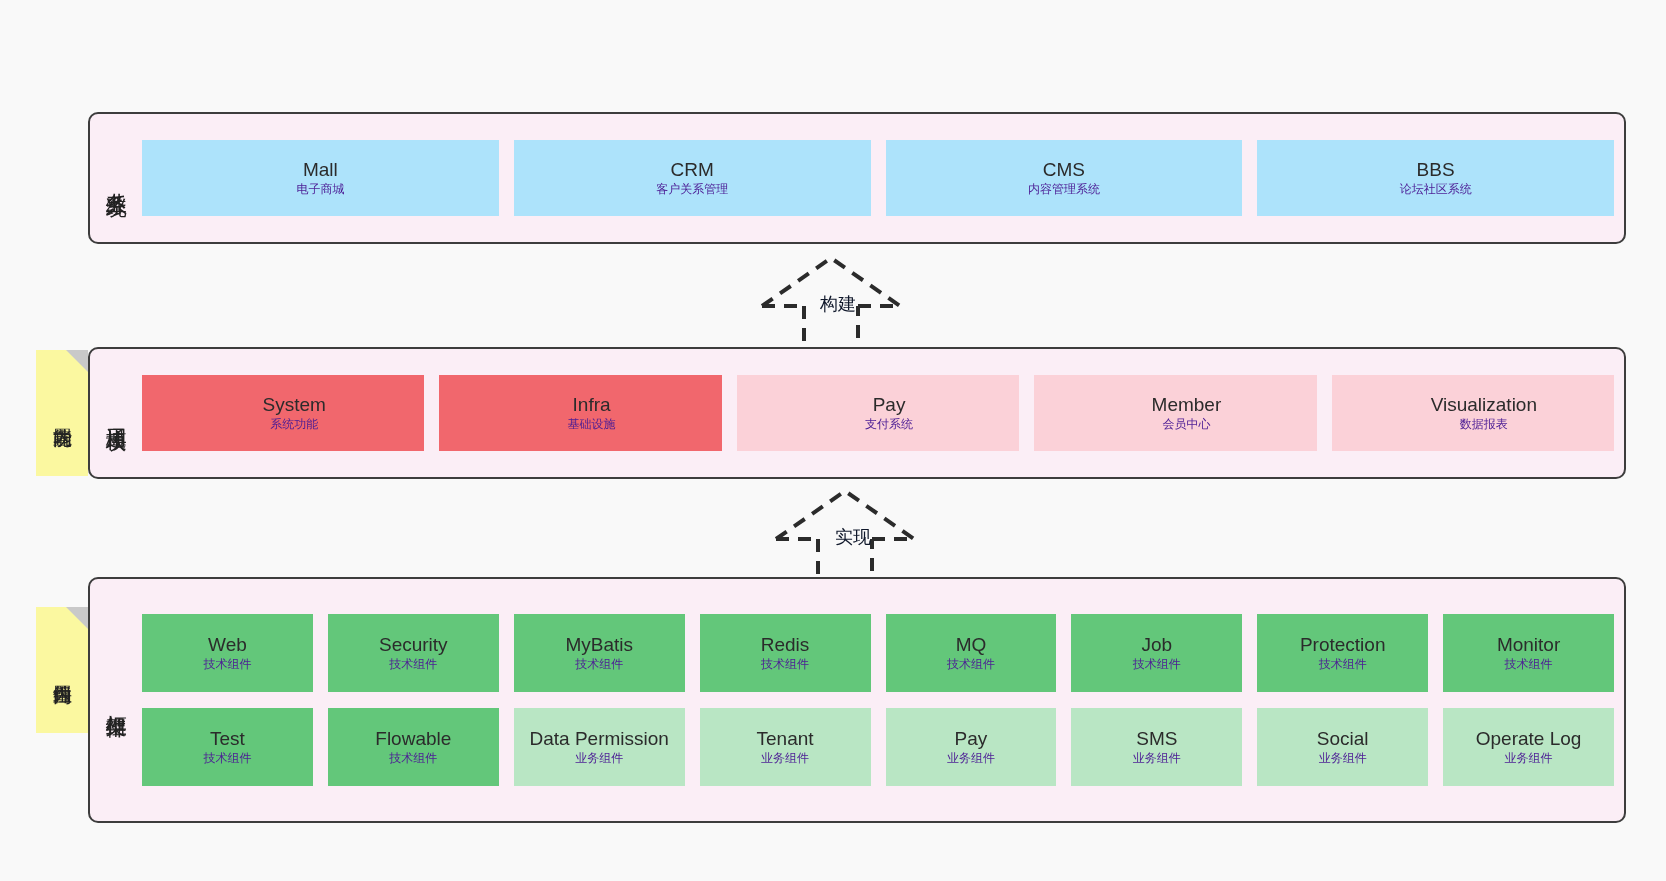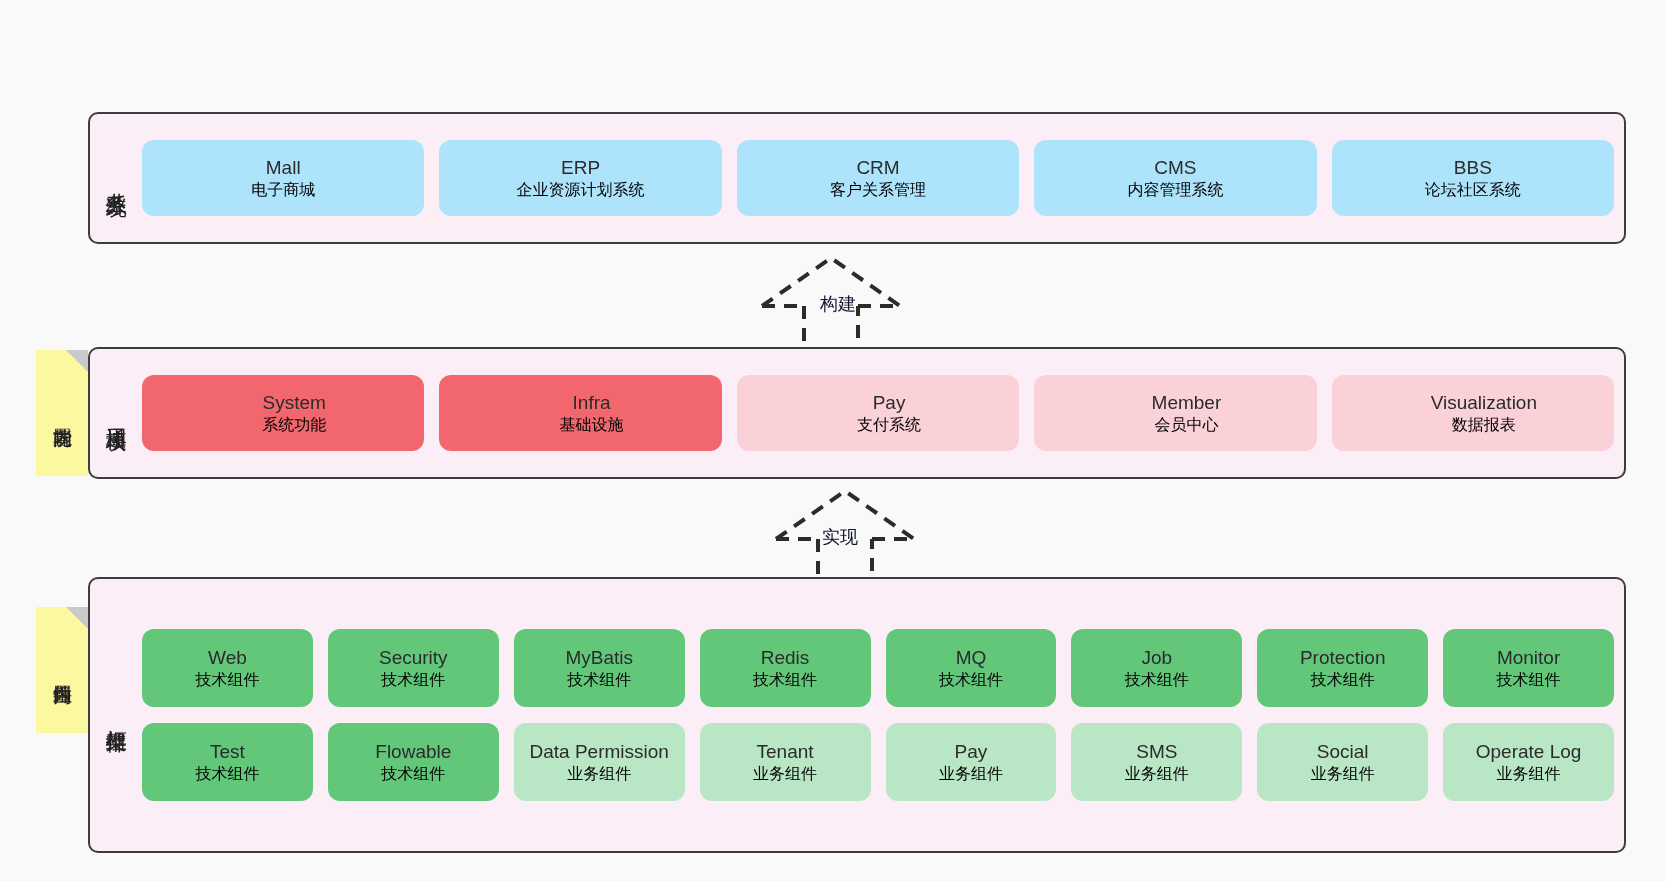--- a/index.html
+++ b/index.html
@@ -45,48 +45,48 @@
     gap:16px;
     padding:0 10px 0 0;
   }
   .row{
     display:flex;
     gap:15px;
     align-items:stretch;
   }
   .cell{
     flex:1 1 0;
-    border-radius:12px;
+    border-radius:0;
     display:flex;
     flex-direction:column;
     align-items:center;
     justify-content:center;
     text-align:center;
     line-height:1.28;
     box-sizing:border-box;
     padding:4px 6px;
   }
   .cell .name{font-size:19px;color:#2b2b2b;}
-  .cell .sub{font-size:16px;color:#000000;}
+  .cell .sub{font-size:12px;color:#4c1d95;}
 
   
   .c-blue{background:#ade3fb;}
   .c-red{background:#f1676d;}
   .c-pink{background:#fbd1d8;}
   .c-green{background:#63c77a;}
   .c-lightgreen{background:#b9e6c4;}
 
   
   #layer-business{left:88px;top:112px;width:1538px;height:132px;}
   #layer-business .cell{height:76px;}
 
   #layer-modules{left:88px;top:347px;width:1538px;height:132px;}
   #layer-modules .cell{height:76px;padding-left:28px;}
 
-  #layer-framework{left:88px;top:577px;width:1538px;height:276px;}
+  #layer-framework{left:88px;top:577px;width:1538px;height:246px;}
   #layer-framework .cell{height:78px;}
 
   
   .note{
     position:absolute;
     width:52px;
     background:#fbf8a0;
     font-size:19px;
     color:#222;
     display:flex;
@@ -114,38 +114,34 @@
   .arrow-label{
     position:absolute;
     font-size:18px;
     color:#0f172a;
     background:transparent;
     white-space:nowrap;
   }
   #arrow-build{left:756px;top:256px;width:150px;height:96px;}
   #arrow-build .arrow-label{left:64px;top:36px;}
   #arrow-impl{left:770px;top:489px;width:150px;height:96px;}
-  #arrow-impl .arrow-label{left:52px;top:36px;text-align:right;}
+  #arrow-impl .arrow-label{left:65px;top:36px;text-align:right;}
 </style>
 </head>
 <body>
 
 <div class="canvas">
 
   <div class="layer" id="layer-business">
     <div class="layer-title">业务系统</div>
     <div class="layer-body">
       <div class="row">
         <div class="cell c-blue">
           <span class="name">Mall</span>
           <span class="sub">电子商城</span>
-        </div>
-        <div class="cell c-blue">
-          <span class="name">ERP</span>
-          <span class="sub">企业资源计划系统</span>
         </div>
         <div class="cell c-blue">
           <span class="name">CRM</span>
           <span class="sub">客户关系管理</span>
         </div>
         <div class="cell c-blue">
           <span class="name">CMS</span>
           <span class="sub">内容管理系统</span>
         </div>
         <div class="cell c-blue">

